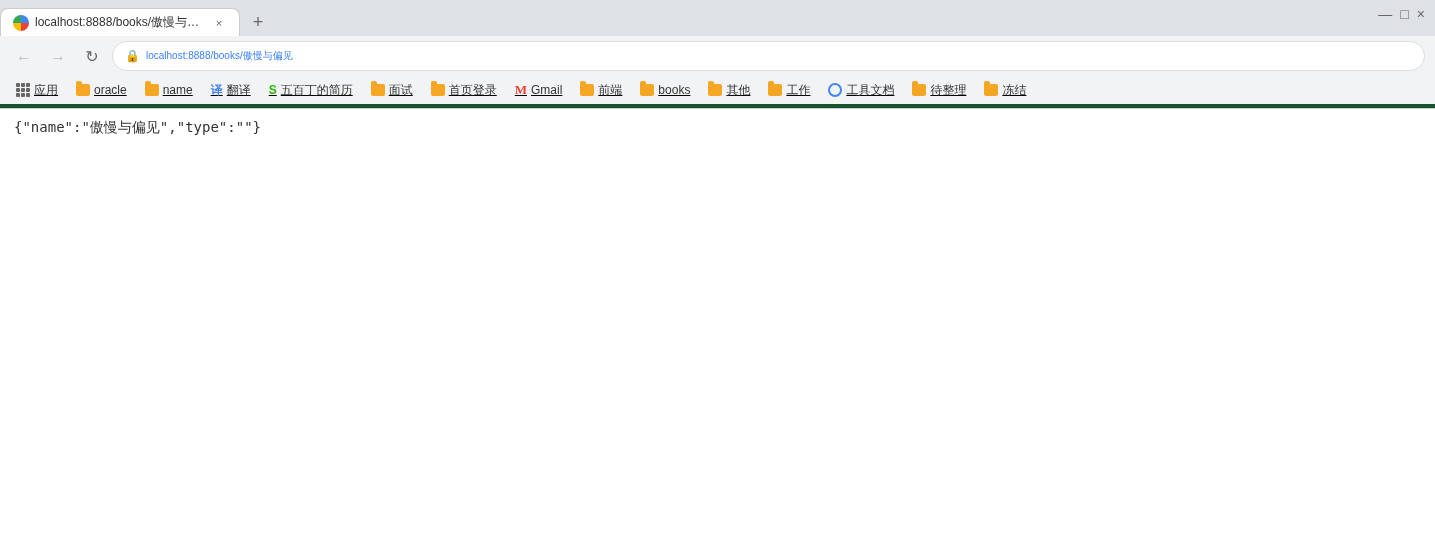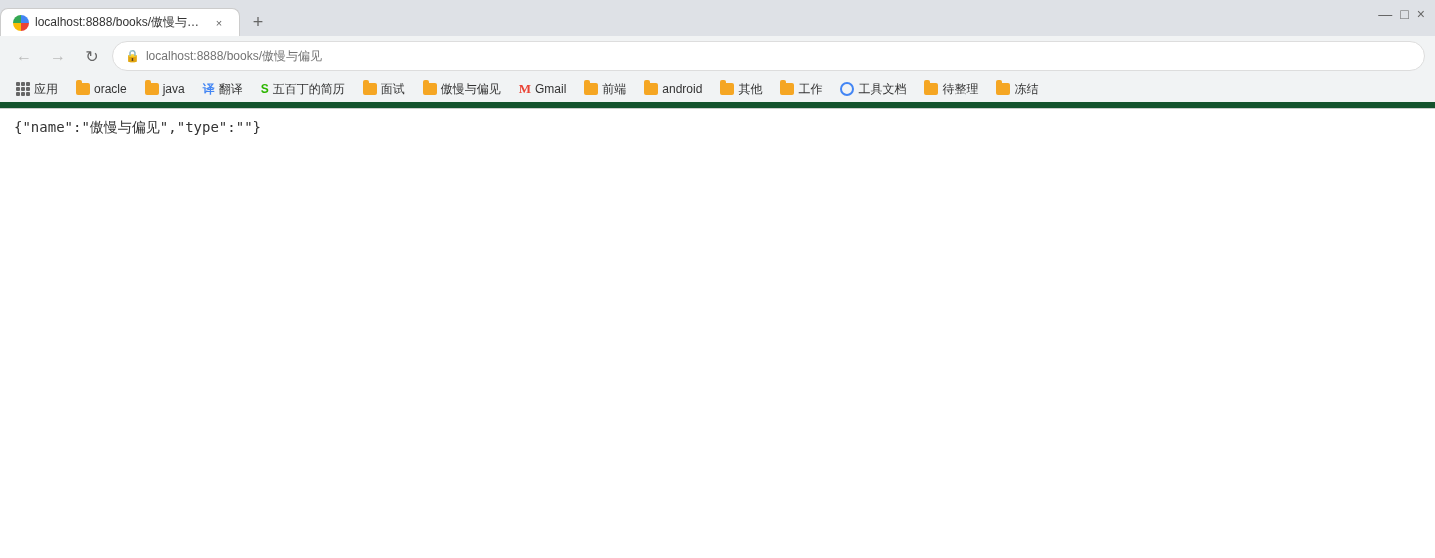--- a/index.html
+++ b/index.html
@@ -121,35 +121,36 @@
       border-radius: 20px;
       padding: 4px 12px;
       height: 30px;
       gap: 6px;
     }
     .url-lock-icon {
       font-size: 12px;
       color: #444;
     }
     .url-text {
-      font-size: 12px;
-      color: #737373;
+      font-size: 10px;
+      color: #3b82f6;
       flex: 1;
     }
 
     
     .bookmarks-bar {
       display: flex;
       align-items: center;
       padding: 2px 8px;
       background: #f1f3f4;
-      border-bottom: 6px solid #14532d;
+      border-bottom: 4px solid #14532d;
       height: 32px;
       gap: 2px;
       overflow: hidden;
+      text-decoration: underline;
     }
     .bookmark-item {
       display: flex;
       align-items: center;
       gap: 4px;
       padding: 3px 8px;
       border-radius: 4px;
       cursor: pointer;
       font-size: 12px;
       color: #333;
@@ -273,49 +274,49 @@
           <span></span>
         </div>
         <span>应用</span>
       </div>
       <div class="bookmark-item">
         <div class="bookmark-folder-icon"></div>
         <span>oracle</span>
       </div>
       <div class="bookmark-item">
         <div class="bookmark-folder-icon"></div>
-        <span>java</span>
+        <span>name</span>
       </div>
       <div class="bookmark-item">
         <span class="translate-icon">译</span>
         <span>翻译</span>
       </div>
       <div class="bookmark-item">
         <span class="wuba-icon">S</span>
         <span>五百丁的简历</span>
       </div>
       <div class="bookmark-item">
         <div class="bookmark-folder-icon"></div>
         <span>面试</span>
       </div>
       <div class="bookmark-item">
         <div class="bookmark-folder-icon"></div>
-        <span>傲慢与偏见</span>
+        <span>首页登录</span>
       </div>
       <div class="bookmark-item">
         <span class="gmail-icon">M</span>
         <span>Gmail</span>
       </div>
       <div class="bookmark-item">
         <div class="bookmark-folder-icon"></div>
         <span>前端</span>
       </div>
       <div class="bookmark-item">
         <div class="bookmark-folder-icon"></div>
-        <span>android</span>
+        <span>books</span>
       </div>
       <div class="bookmark-item">
         <div class="bookmark-folder-icon"></div>
         <span>其他</span>
       </div>
       <div class="bookmark-item">
         <div class="bookmark-folder-icon"></div>
         <span>工作</span>
       </div>
       <div class="bookmark-item">

